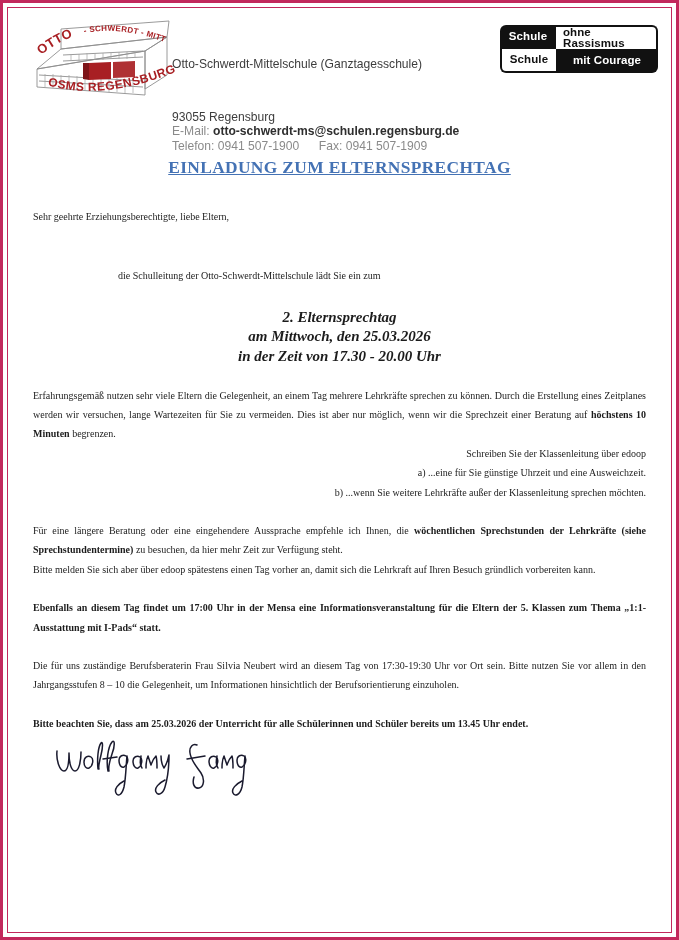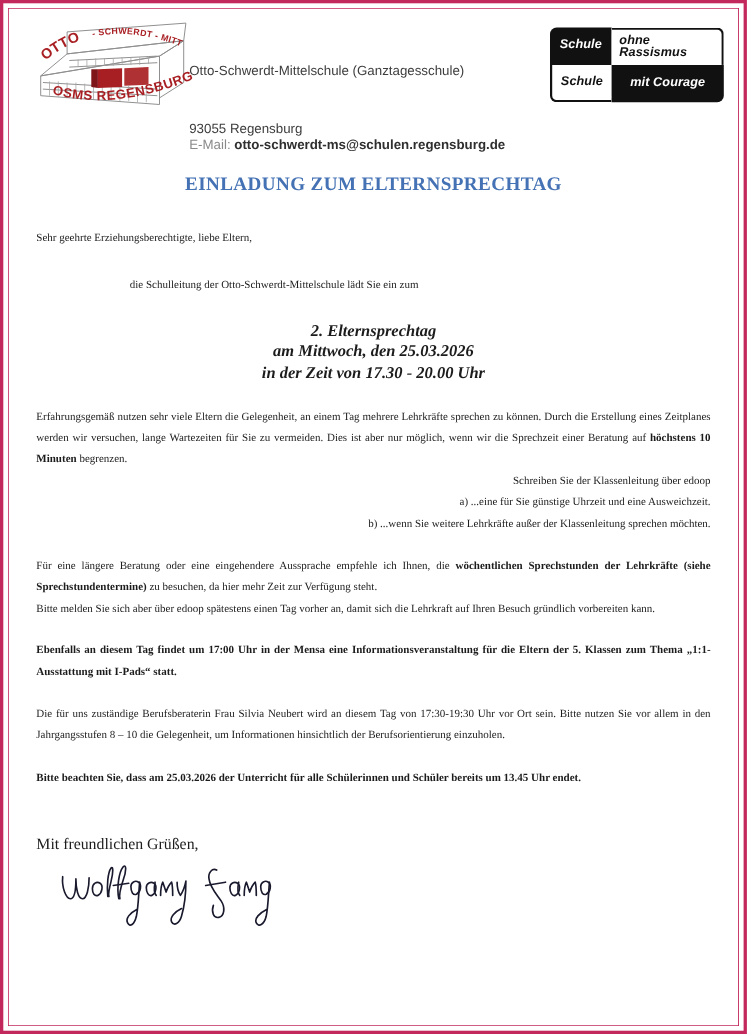--- a/index.html
+++ b/index.html
@@ -76,21 +76,21 @@
   .badge {
     position: absolute;
     right: 14px;
     top: 18px;
     width: 158px;
     font-family: "Liberation Sans", sans-serif;
     font-size: 11.5px;
     font-weight: bold;
     letter-spacing: .1px;
   }
-  .badge-row { display: flex; height: 34px; font-style: italic; }
+  .badge-row { display: flex; height: 24px; }
   .badge-cell {
     display: flex;
     align-items: center;
     justify-content: center;
     box-sizing: border-box;
     padding: 0 7px;
     line-height: 1;
   }
   .badge-row-top .cell-a {
     background: #111111; color: #ffffff;
@@ -123,29 +123,30 @@
     color: #1c1c1c;
   }
   h1.title {
     margin: 58px 0 0 0;
     text-align: center;
     font-family: "Liberation Serif", serif;
     font-size: 17.4px;
     font-weight: bold;
     color: #4472b4;
     letter-spacing: .35px;
+    text-decoration: underline;
   }
   p {
     margin: 0;
     font-size: 10px;
     line-height: 19.4px;
   }
   .salutation { margin-top: 29px; }
   .intro-line {
-    margin-top: 24px;
+    margin-top: 40px;
     padding-left: 85px;
     font-family: Liberation Serif, serif;
   }
   .event {
     margin-top: 22px;
     text-align: center;
     font-weight: bold;
     font-style: italic;
     font-size: 15px;
     line-height: 19.6px;
@@ -246,20 +247,27 @@
           </svg>
         </div>
 
         <div class="address-block">
           <span class="addr-line strong">Otto-Schwerdt-Mittelschule (Ganztagesschule)</span>
           <span class="addr-line strong">93055 Regensburg</span>
           <span class="addr-line">
             <span class="email-label">E-Mail:</span>
             <span class="email-value">otto-schwerdt-ms@schulen.regensburg.de</span>
           </span>
+          <span class="addr-line phone-line">
+            <span>Telefon:</span>
+            <span>0941 507-1900</span>
+            <span class="phone-gap"></span>
+            <span>Fax:</span>
+            <span>0941 507-1909</span>
+          </span>
         </div>
 
         <div class="badge">
           <div class="badge-row badge-row-top">
             <div class="badge-cell cell-a">Schule</div>
             <div class="badge-cell cell-b">ohne Rassismus</div>
           </div>
           <div class="badge-row badge-row-bot">
             <div class="badge-cell cell-a">Schule</div>
             <div class="badge-cell cell-b">mit Courage</div>
@@ -290,21 +298,20 @@
         <p class="para"><span>Für eine längere Beratung oder eine eingehendere Aussprache empfehle ich Ihnen, die </span><b>wöchentlichen Sprechstunden der Lehrkräfte (siehe Sprechstundentermine)</b><span> zu besuchen, da hier mehr Zeit zur Verfügung steht.</span></p>
 
         <p class="para tight">Bitte melden Sie sich aber über edoop spätestens einen Tag vorher an, damit sich die Lehrkraft auf Ihren Besuch gründlich vorbereiten kann.</p>
 
         <p class="para bold">Ebenfalls an diesem Tag findet um 17:00 Uhr in der Mensa eine Informationsveranstaltung für die Eltern der 5. Klassen zum Thema „1:1-Ausstattung mit I-Pads“ statt.</p>
 
         <p class="para">Die für uns zuständige Berufsberaterin Frau Silvia Neubert wird an diesem Tag von 17:30-19:30 Uhr vor Ort sein. Bitte nutzen Sie vor allem in den Jahrgangsstufen 8 – 10 die Gelegenheit, um Informationen hinsichtlich der Berufsorientierung einzuholen.</p>
 
         <p class="para bold">Bitte beachten Sie, dass am 25.03.2026 der Unterricht für alle Schülerinnen und Schüler bereits um 13.45 Uhr endet.</p>
 
-        <p class="closing">Mit freundlichen Grüßen,</p>
 
         <div class="signature-wrap">
           <span class="sig-name-hidden">Wolfgang Lang</span>
           <svg class="sig-svg" width="230" height="66" viewBox="0 0 230 66">
             <g fill="none" stroke="#1a1a2e" stroke-width="1.5" stroke-linecap="round" stroke-linejoin="round">
 
               <path d="M6,16 C5,26 9,36 13,36 C17,36 18,26 18,18 C18,27 20,36 24,36 C28,36 30,26 30,17"></path>
 
               <path d="M33,27 C33,22 37,20 40,22 C43,24 42,31 38,33 C35,34 33,31 33,27 Z"></path>
 

